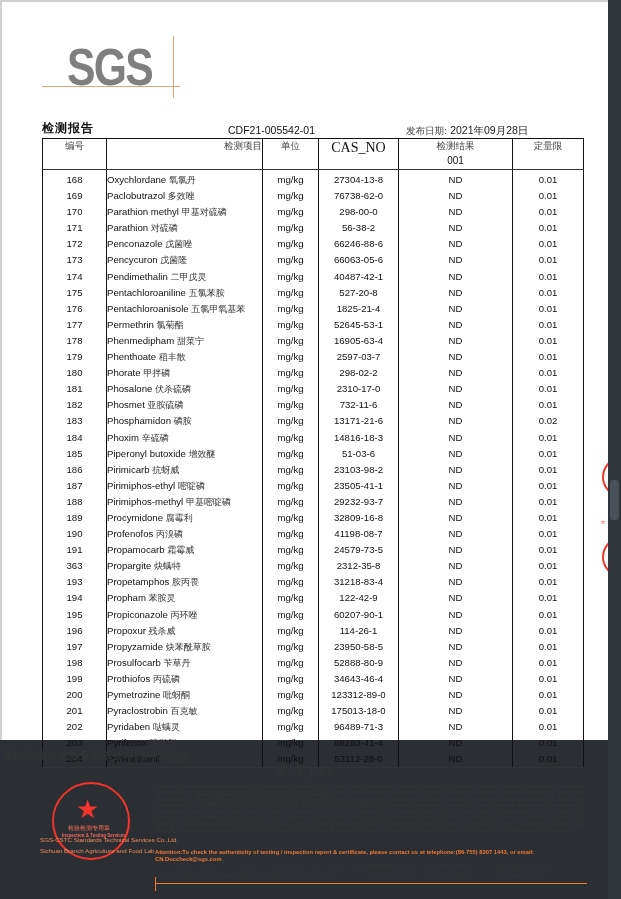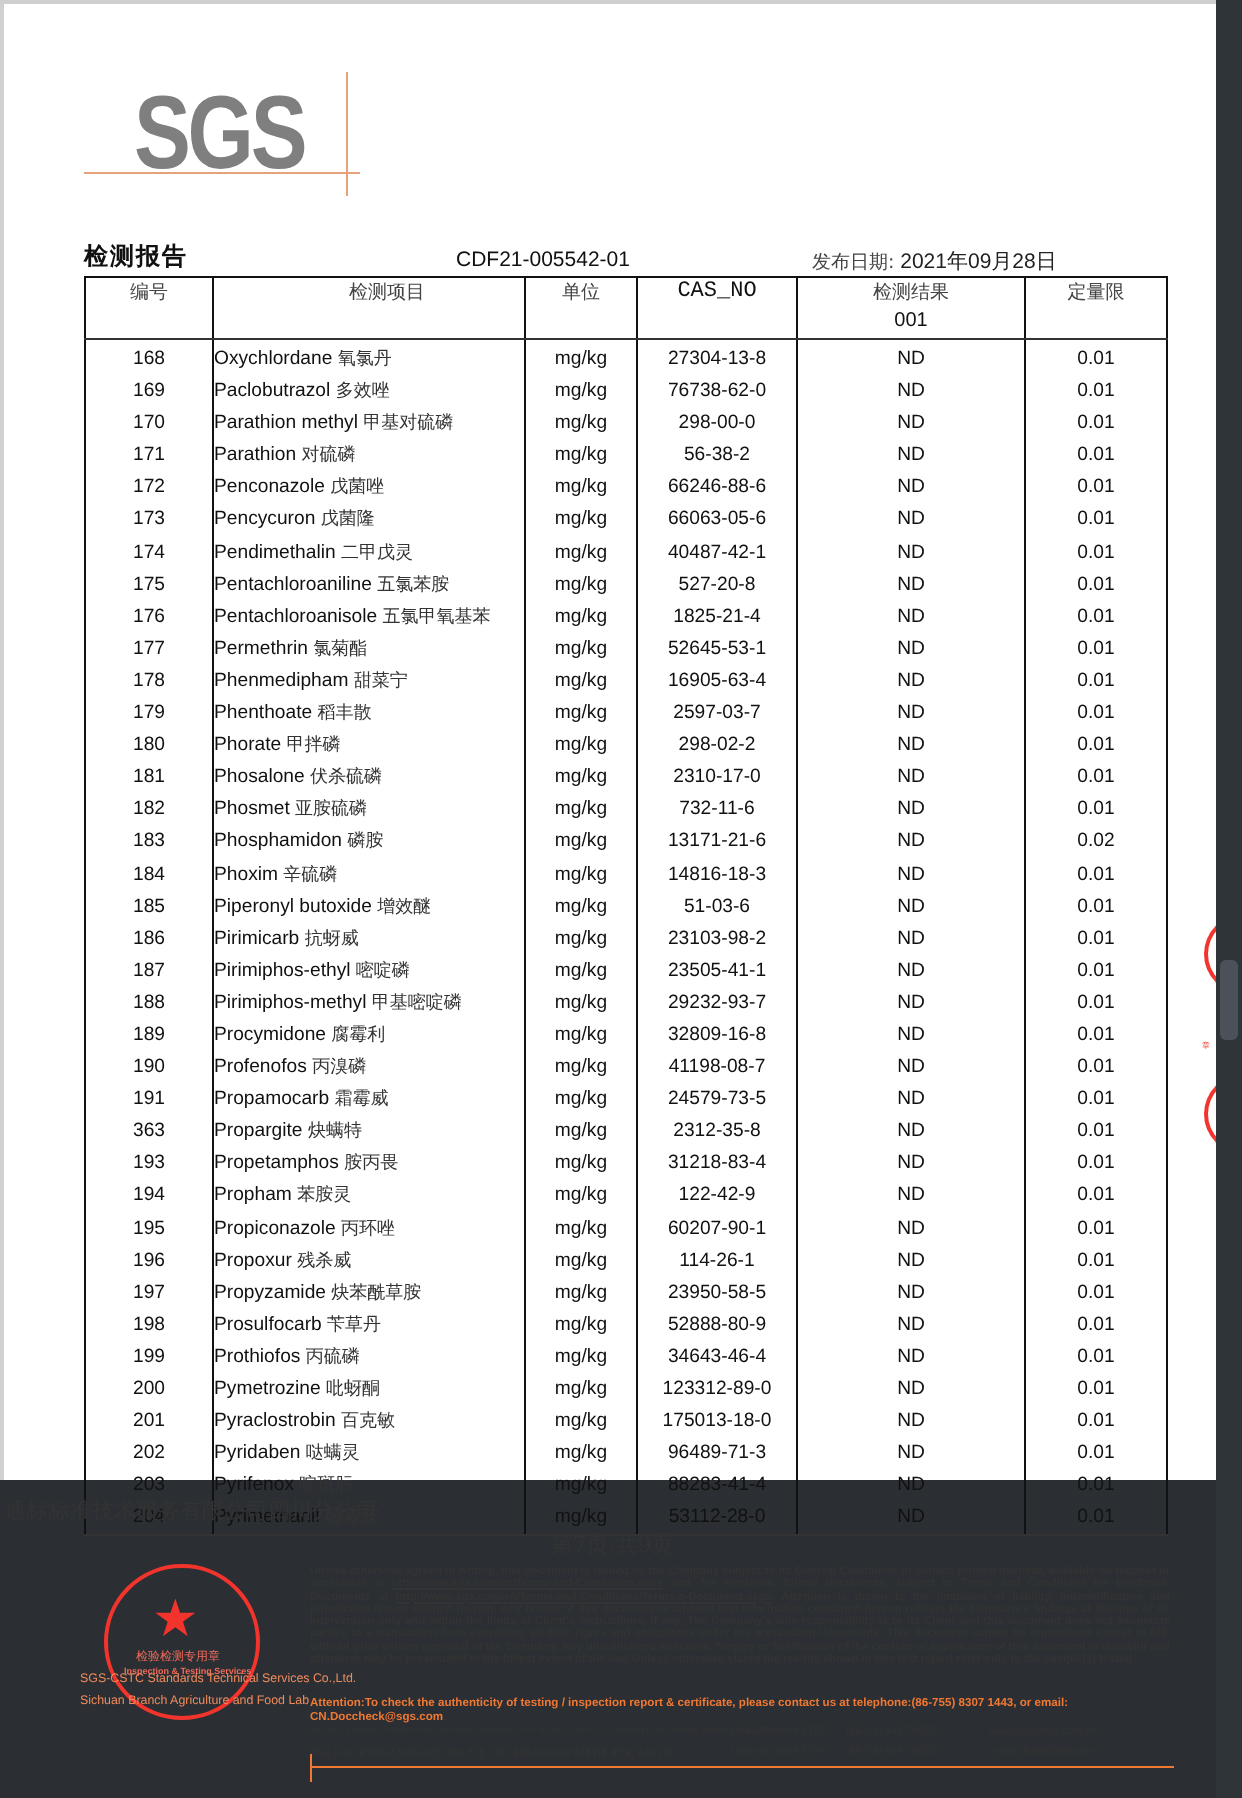--- a/index.html
+++ b/index.html
@@ -39,21 +39,21 @@
     border-collapse: collapse; font-size: 9.6px; table-layout: fixed;
   }
   table.results th, table.results td {
     border-left: 1px solid #111; border-right: 1px solid #111; padding: 0; 
     font-weight: normal; vertical-align: top;
   }
   table.results thead th {
     border-top: 1px solid #111; border-bottom: 1.5px solid #333; height: 29px; padding-top: 1px;
     font-family: "DejaVu Sans", sans-serif; font-size: 9.5px; color: #444;
   }
-  table.results thead th.left { text-align: center; padding-left: 18px; }
+  table.results thead th.left { text-align: right; padding-left: 18px; }
   table.results tbody tr td { height: 15.1px; line-height: 15.1px; }
   table.results tbody tr:first-child td { padding-top: 2px; }
   table.results tbody tr:last-child td { border-bottom: 1.5px solid #333; }
   td.c { text-align: center; }
   td.name { text-align: left; padding-left: 2px; line-height: 15px; }
   td.name .cn { font-family: "DejaVu Serif", serif; font-size: 9px; color: #333; }
   tr.tall td { height: 30px; }
   col.c1 { width: 64px; } col.c2 { width: 156px; } col.c3 { width: 56px; }
   col.c4 { width: 80px; } col.c5 { width: 114px; } col.c6 { width: 71px; }
 
@@ -112,21 +112,21 @@
         <col class="c3">
         <col class="c4">
         <col class="c5">
         <col class="c6">
       </colgroup>
     <thead>
       <tr>
         <th>编号</th>
         <th class="left">检测项目</th>
         <th>单位</th>
-        <th style="font-family:Liberation Mono, monospace;color:#111;font-size:11px;">CAS_NO</th>
+        <th style="font-family:Liberation Serif, serif;color:#111;font-size:14px;">CAS_NO</th>
         <th>
           <div>检测结果</div>
           <div style="font-family:'Liberation Sans',sans-serif;color:#111;font-size:10px;margin-top:2px;">001</div>
         </th>
         <th>定量限</th>
       </tr>
     </thead>
     <tbody id="table-body">
         <tr>
           <td class="c">168</td>

